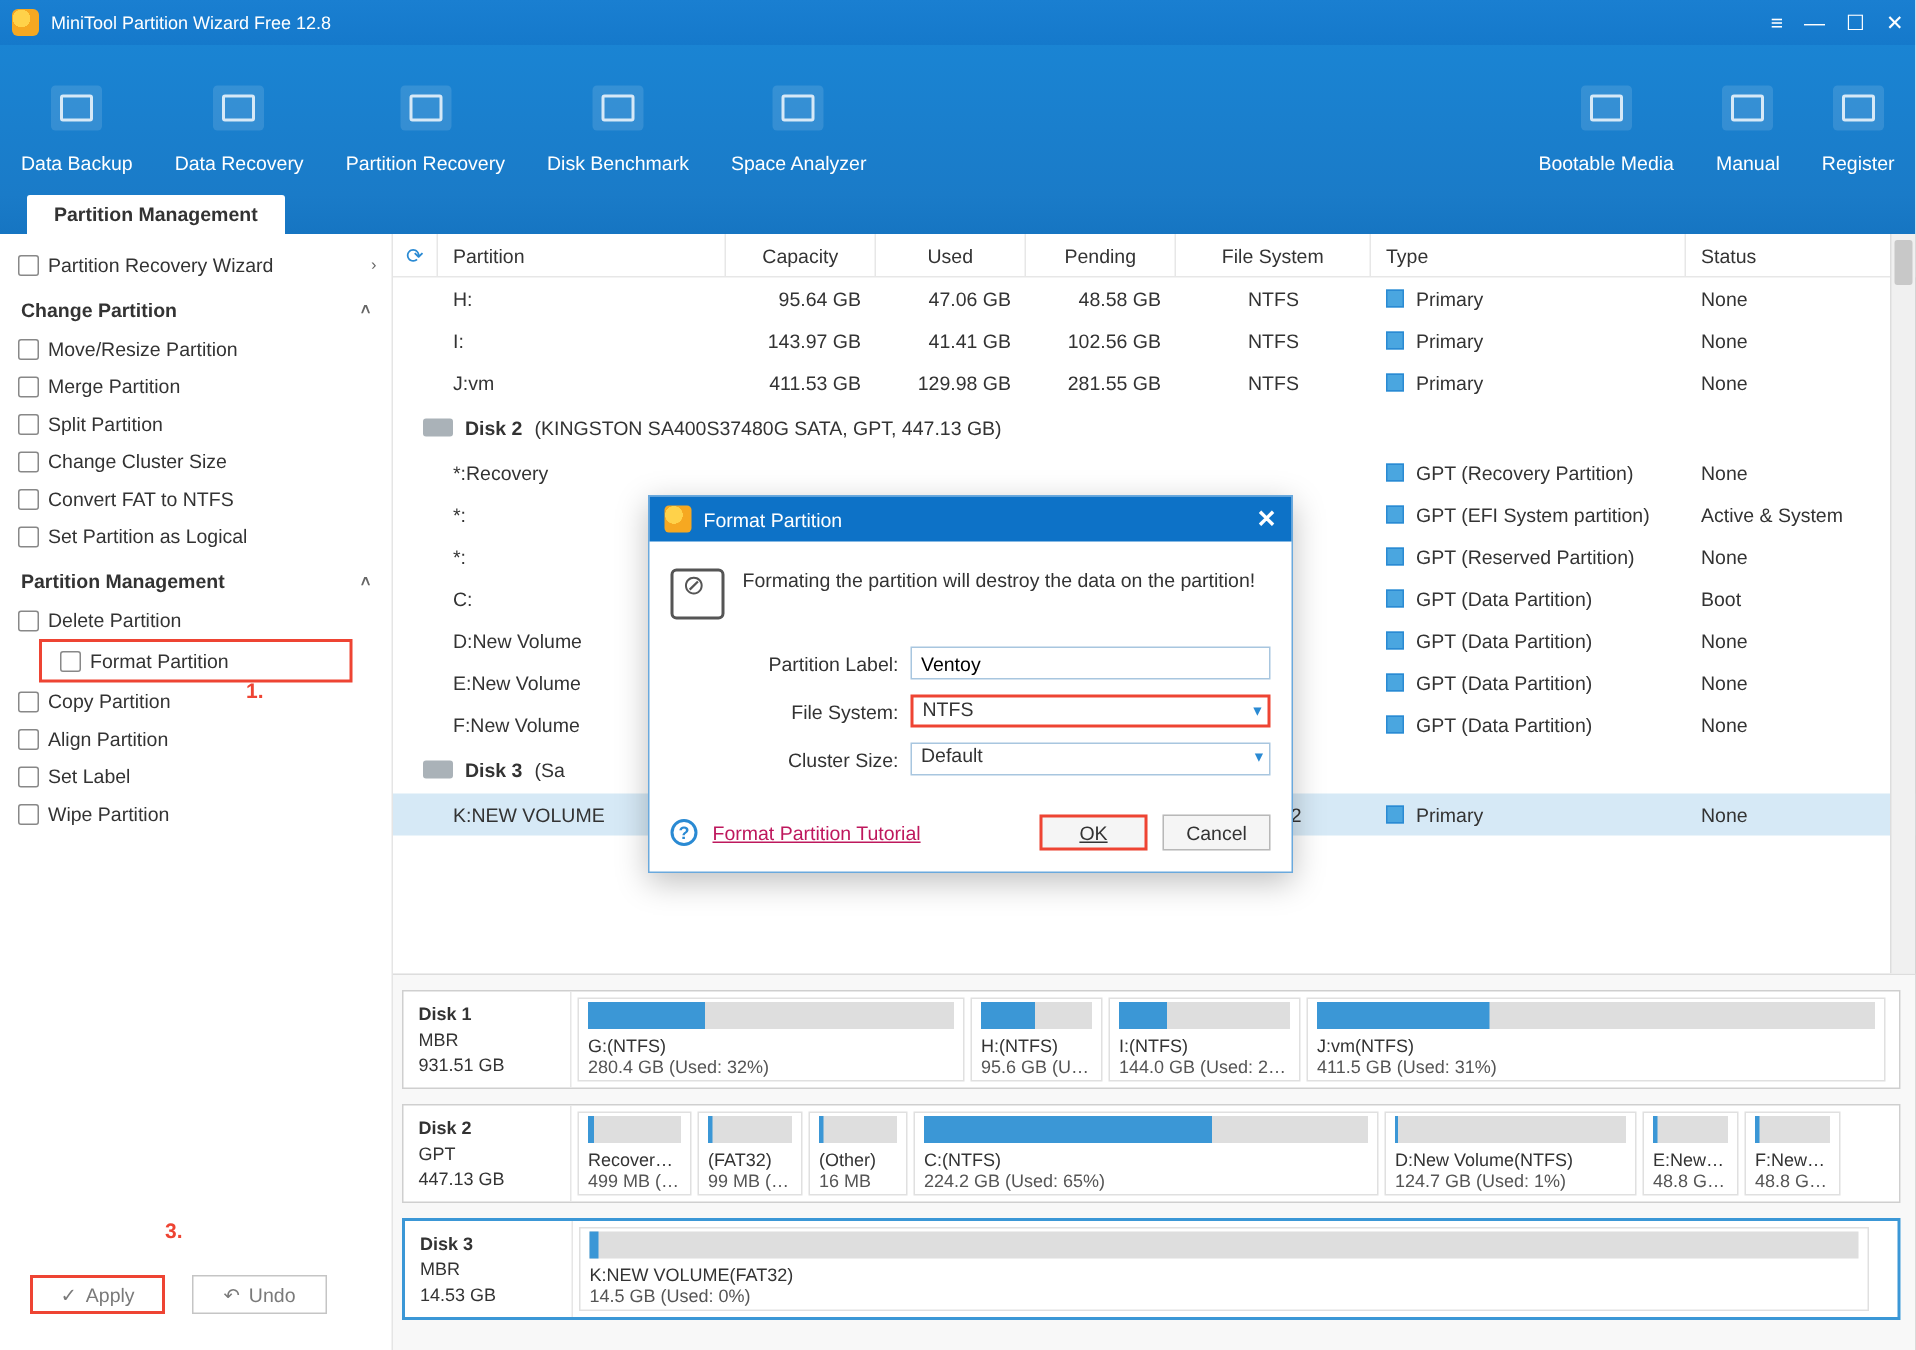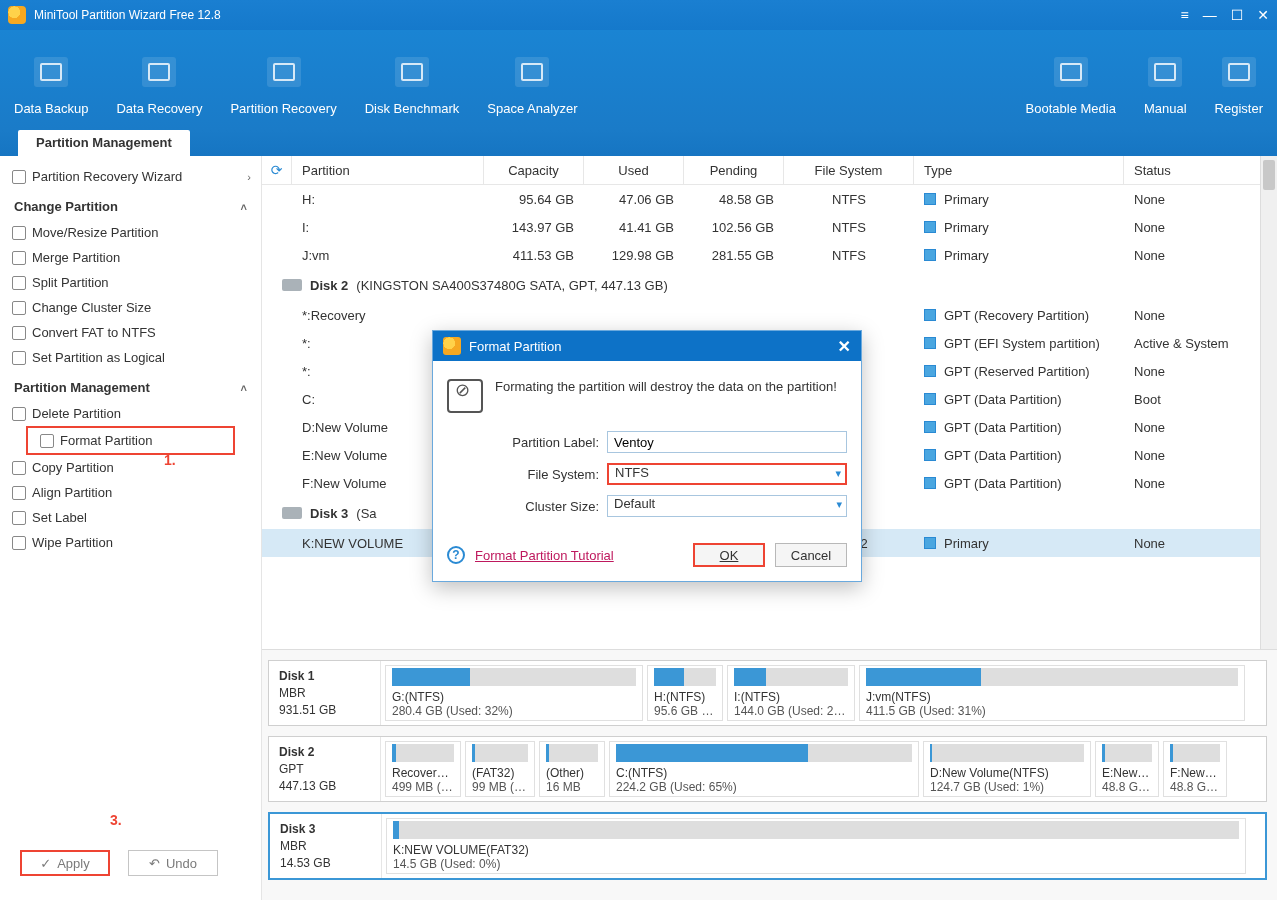--- a/index.html
+++ b/index.html
@@ -371,21 +371,21 @@
             <span>931.51 GB</span>
           </div>
           <div class="parts">
             <div class="pbox" style="width:258px">
               <div class="bar">
                 <div class="fill" style="width:32%"></div>
               </div>
               <div class="pl1">G:(NTFS)</div>
               <div class="pl2">280.4 GB (Used: 32%)</div>
             </div>
-            <div class="pbox" style="width:76px">
+            <div class="pbox" style="width:88px">
               <div class="bar">
                 <div class="fill" style="width:49%"></div>
               </div>
               <div class="pl1">H:(NTFS)</div>
               <div class="pl2">95.6 GB (Used: 49%)</div>
             </div>
             <div class="pbox" style="width:128px">
               <div class="bar">
                 <div class="fill" style="width:28%"></div>
               </div>

